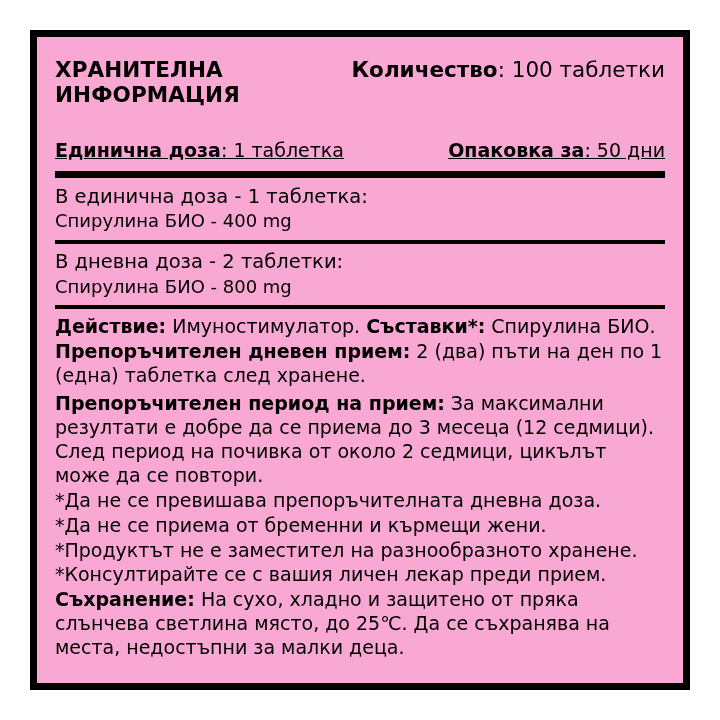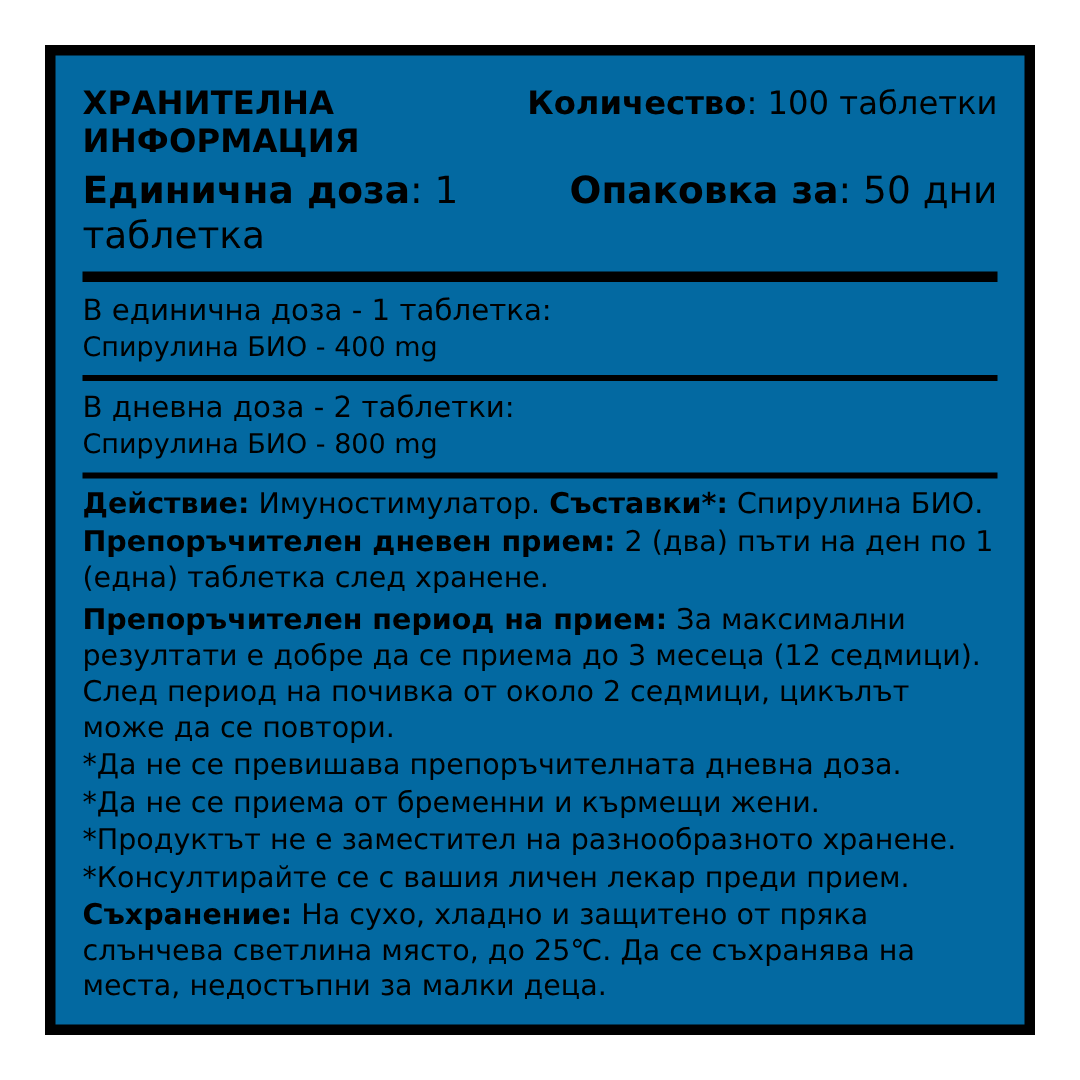--- a/index.html
+++ b/index.html
@@ -15,21 +15,21 @@
     overflow: hidden;
   }
   .label-card {
     position: absolute;
     left: 30px;
     top: 30px;
     width: 660px;
     height: 660px;
     box-sizing: border-box;
     border: 7px solid #000000;
-    background: #0369a1;
+    background: #f9a8d4;
   }
   .inner {
     box-sizing: border-box;
     padding: 20px 18px 10px 18px;
     height: 100%;
     width: 100%;
   }
   .hdr-row {
     display: flex;
     justify-content: space-between;
@@ -43,26 +43,27 @@
   }
   .hdr-right {
     text-align: left;
     white-space: nowrap;
   }
   .hdr-right b { font-weight: bold; }
   .sub-row {
     display: flex;
     justify-content: space-between;
     align-items: baseline;
-    font-size: 25px;
+    font-size: 19px;
     line-height: 1.2;
     margin-top: 4px;
+    text-decoration: underline;
   }
   .sub-left b, .sub-right b { font-weight: bold; }
-  .sub-right { text-align: left; white-space: nowrap; }
+  .sub-right { text-align: left; white-space: nowrap; margin-top: 27px; }
 
   .rule-thick {
     border-top: 7px solid #000000;
     margin: 9px 0 7px 0;
   }
   .rule-med {
     border-top: 4px solid #000000;
     margin: 7px 0 6px 0;
   }
 

